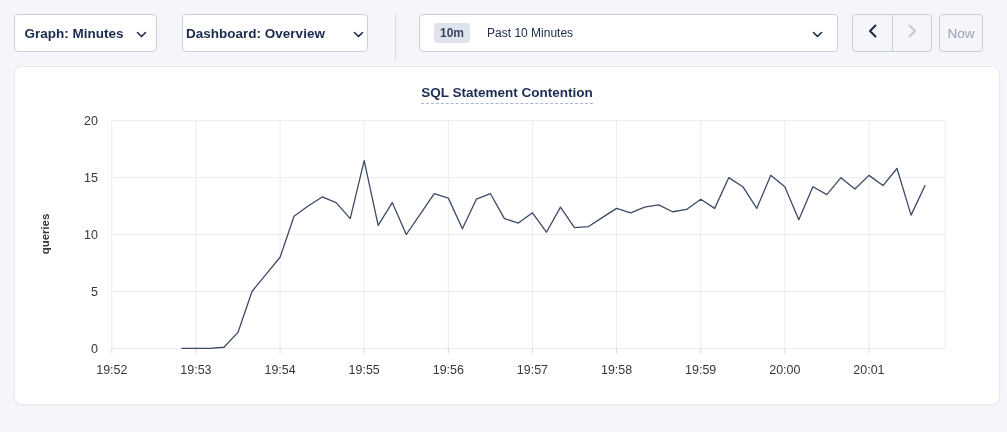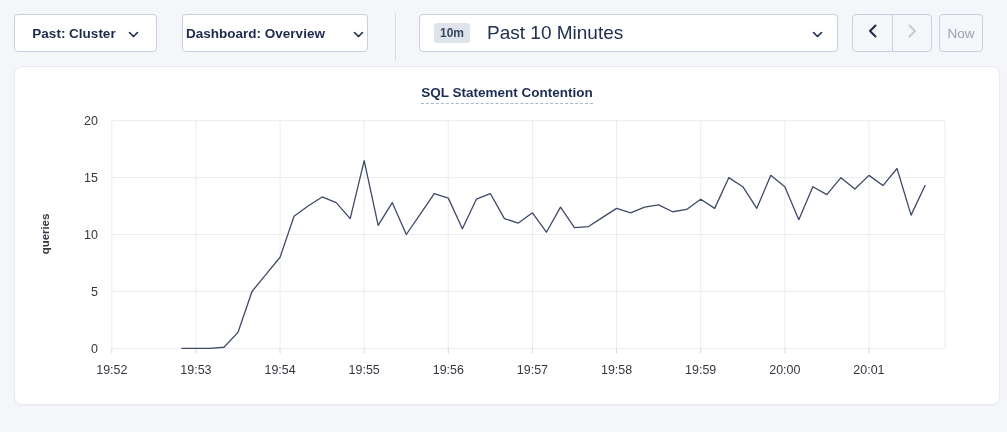--- a/index.html
+++ b/index.html
@@ -48,21 +48,21 @@
   }
   .time-badge {
     background: #dfe3ec;
     border-radius: 3px;
     font-size: 12px;
     font-weight: 700;
     color: #3a4560;
     padding: 3px 6px;
     line-height: 1.2;
   }
-  .time-label { margin-left: 17px; font-size: 19px; }
+  .time-label { margin-left: 17px; font-size: 12px; }
   .btn-timerange .chev { margin-left: auto; }
   .arrow-group {
     display: flex;
     margin-left: 14px;
     height: 38px;
     border: 1px solid #c9cfdc;
     border-radius: 4px;
     overflow: hidden;
   }
   .arrow-cell {
@@ -107,21 +107,21 @@
   }
   .chart-svg { position: absolute; inset: 0; width: 100%; height: 100%; }
   .chart-svg text { font-family: "Liberation Sans", sans-serif; }
 </style>
 </head>
 <body>
 
 <div class="toolbar">
 
   <div class="btn btn-graph">
-    <span>Past: Cluster</span>
+    <span>Graph: Minutes</span>
     <span class="chev">
       <svg width="11" height="7" viewBox="0 0 11 7">
           <path d="M1.5 1.5 L5.5 5.5 L9.5 1.5" stroke="#1c2b4d" stroke-width="1.6" fill="none" stroke-linecap="round" stroke-linejoin="round"></path>
         </svg>
     </span>
   </div>
 
   <div class="btn btn-dashboard">
     <span>Dashboard: Overview</span>
     <span class="chev">

